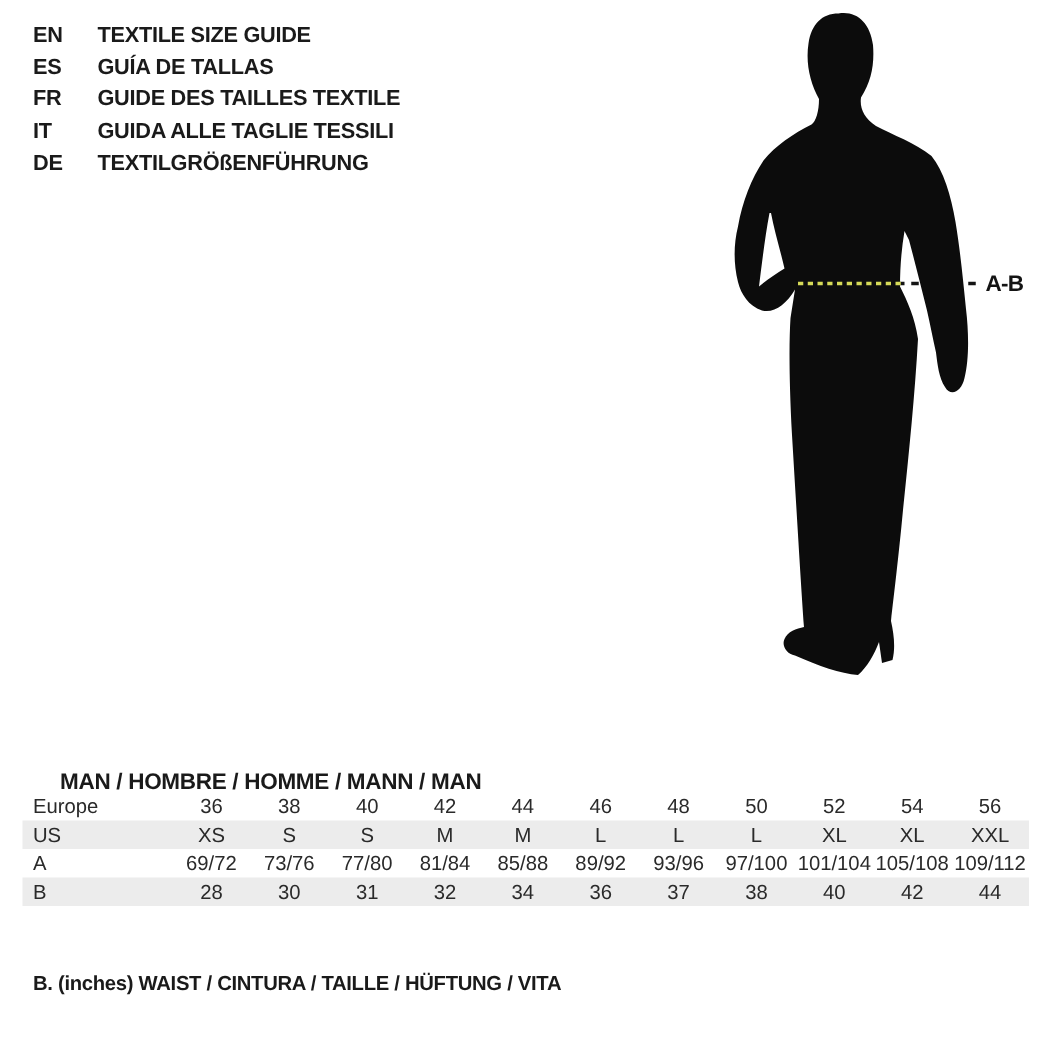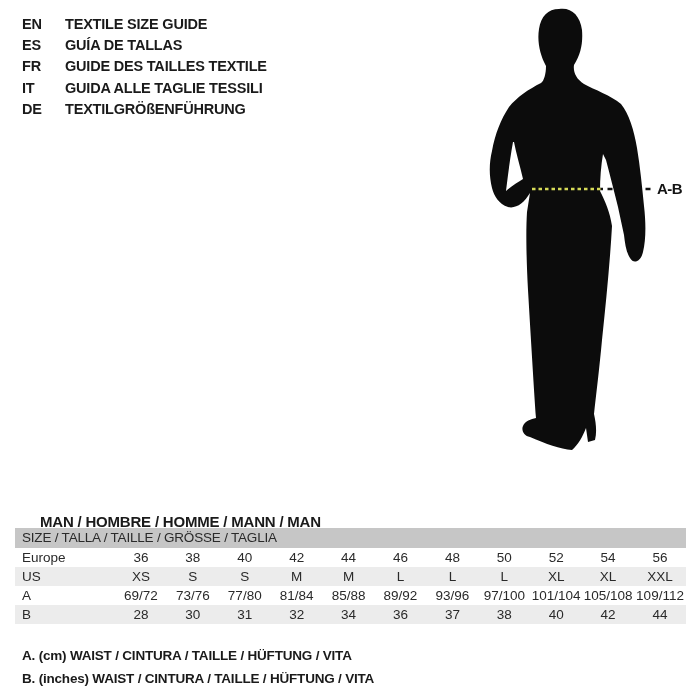--- a/index.html
+++ b/index.html
@@ -101,21 +101,20 @@
              C 32 186 38 182 43 179
              C 40 166 36 153 34 142
              Z"></path>
     <line x1="52" y1="189" x2="121" y2="189" stroke="#d6da58" stroke-width="2.4" stroke-dasharray="3.5 3"></line>
     <text x="177" y="194">A-B</text>
   </svg>
 
   <div class="section-heading">MAN / HOMBRE / HOMME / MANN / MAN</div>
 
   <div class="size-table">
-    <div class="thead">SIZE / TALLA / TAILLE / GRÖSSE / TAGLIA</div>
 
     <div class="trow">
       <div class="tlabel">Europe</div>
       <div class="tcell">36</div>
       <div class="tcell">38</div>
       <div class="tcell">40</div>
       <div class="tcell">42</div>
       <div class="tcell">44</div>
       <div class="tcell">46</div>
       <div class="tcell">48</div>
@@ -165,17 +164,16 @@
       <div class="tcell">36</div>
       <div class="tcell">37</div>
       <div class="tcell">38</div>
       <div class="tcell">40</div>
       <div class="tcell">42</div>
       <div class="tcell">44</div>
     </div>
   </div>
 
   <div class="footnotes">
-    <div class="footnote">A. (cm) WAIST / CINTURA / TAILLE / HÜFTUNG / VITA</div>
     <div class="footnote">B. (inches) WAIST / CINTURA / TAILLE / HÜFTUNG / VITA</div>
   </div>
 
 </div>
 
 </body></html>

